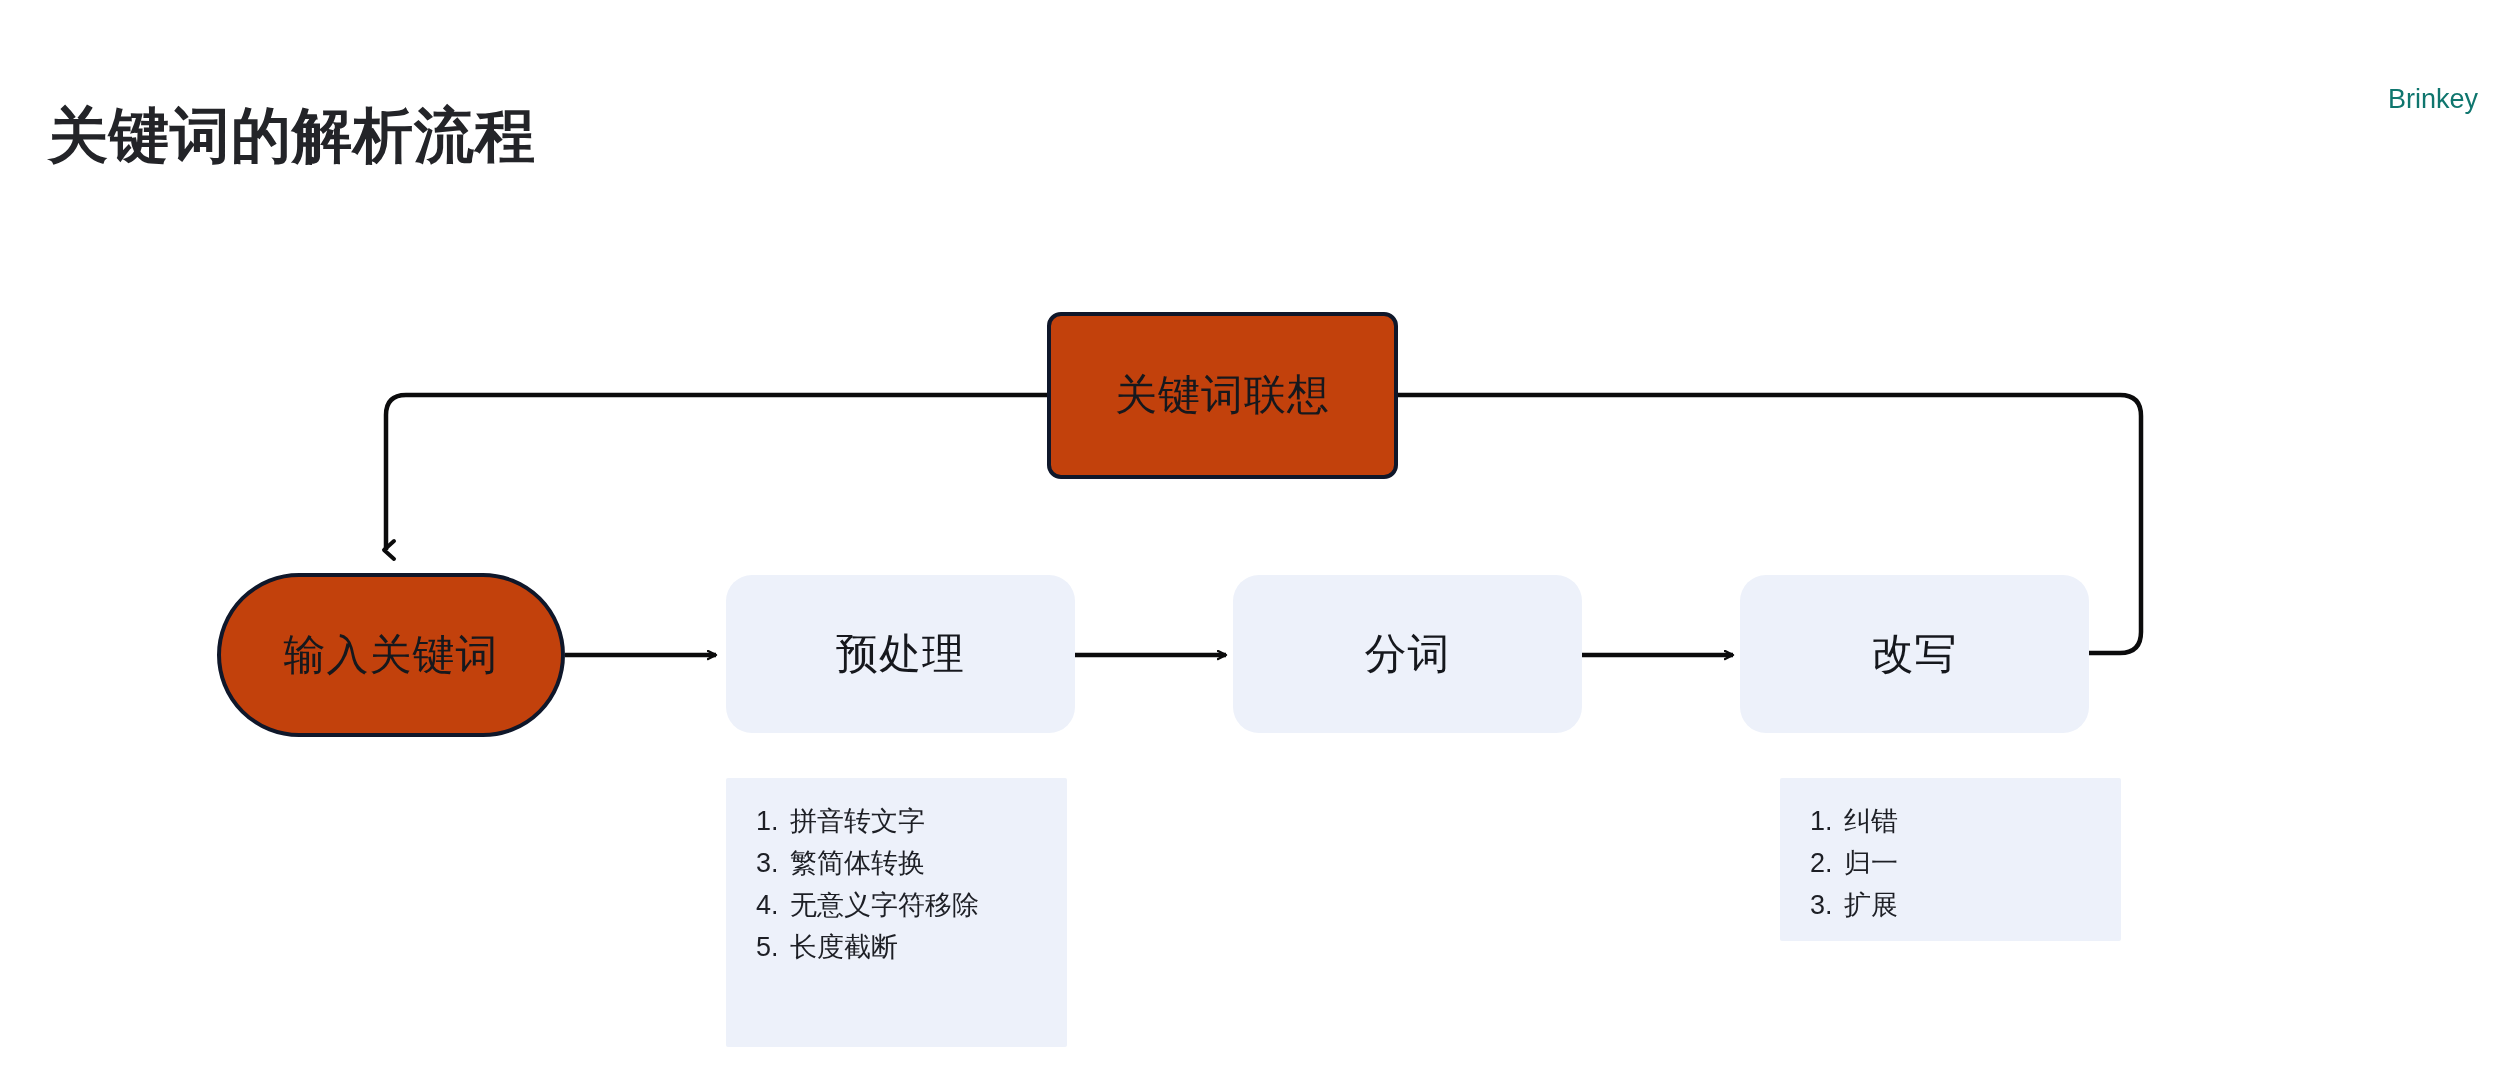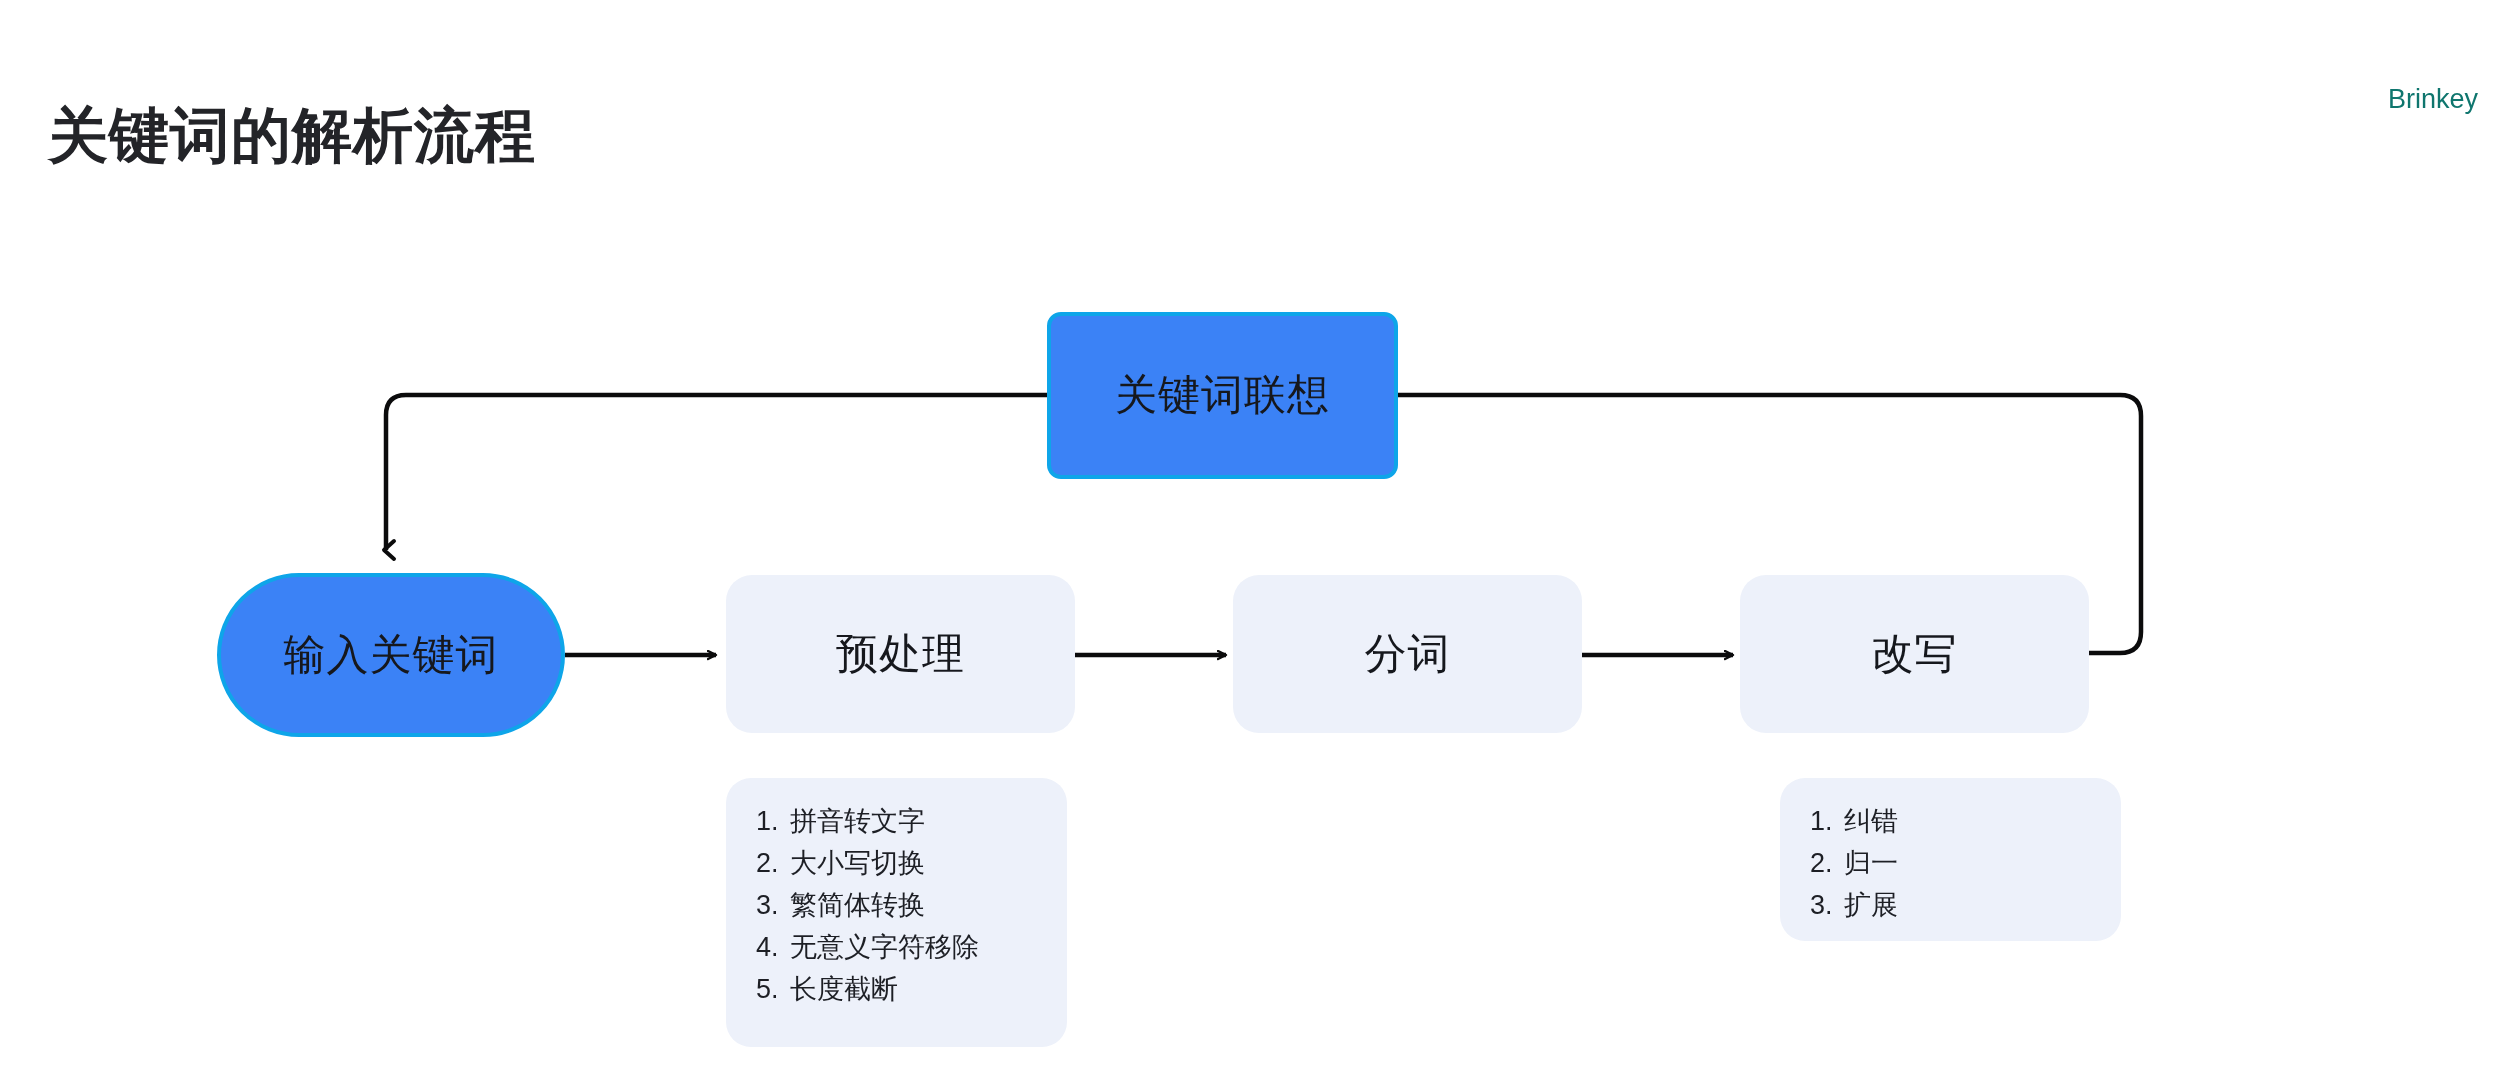--- a/index.html
+++ b/index.html
@@ -70,41 +70,41 @@
   .node-label {
     font-size: 42px;
     line-height: 1.2;
     color: #16181d;
     letter-spacing: 1px;
     white-space: nowrap;
   }
 
   
   .node.outlined {
-    background: #3b82f6;
-    border: 4px solid #0ea5e9;
+    background: #c2410c;
+    border: 4px solid #0f172a;
   }
   .node.rect-outlined { border-radius: 14px; }
   .node.stadium {
     border-radius: 90px;
   }
 
   
   .node.process {
     background: #edf1fa;
     border: none;
     border-radius: 26px;
   }
 
   
   .note-box {
     position: absolute;
     box-sizing: border-box;
     background: #edf1fa;
-    border-radius: 25px;
+    border-radius: 2px;
     padding: 22px 30px;
   }
   .note-list {
     margin: 0;
     padding: 0;
     list-style: none;
   }
   .note-list li {
     font-size: 27px;
     line-height: 42px;
@@ -164,23 +164,20 @@
   <div class="node process" style="left:1740px; top:575px; width:349px; height:158px;">
     <span class="node-label">改写</span>
   </div>
 
   <div class="note-box" style="left:726px; top:778px; width:341px; height:269px;">
     <ul class="note-list">
       <li>
         <span class="note-idx">1.</span><span>拼音转文字</span>
       </li>
       <li>
-        <span class="note-idx">2.</span><span>大小写切换</span>
-      </li>
-      <li>
         <span class="note-idx">3.</span><span>繁简体转换</span>
       </li>
       <li>
         <span class="note-idx">4.</span><span>无意义字符移除</span>
       </li>
       <li>
         <span class="note-idx">5.</span><span>长度截断</span>
       </li>
     </ul>
   </div>

